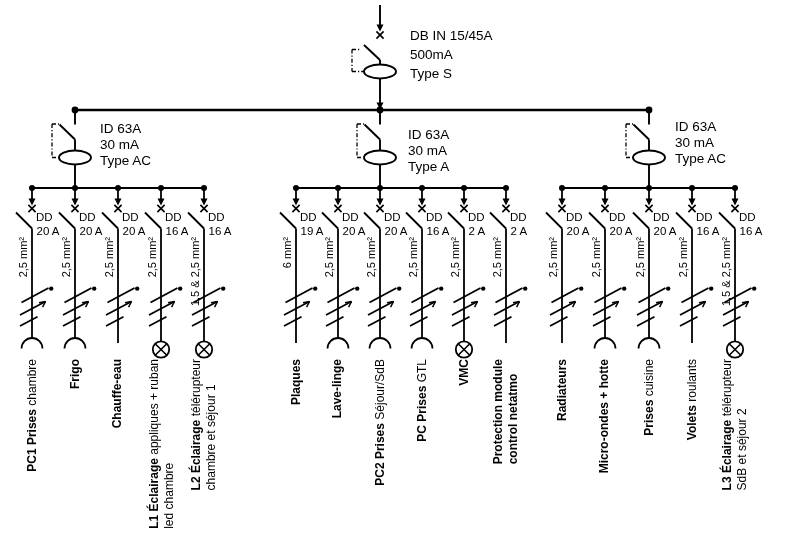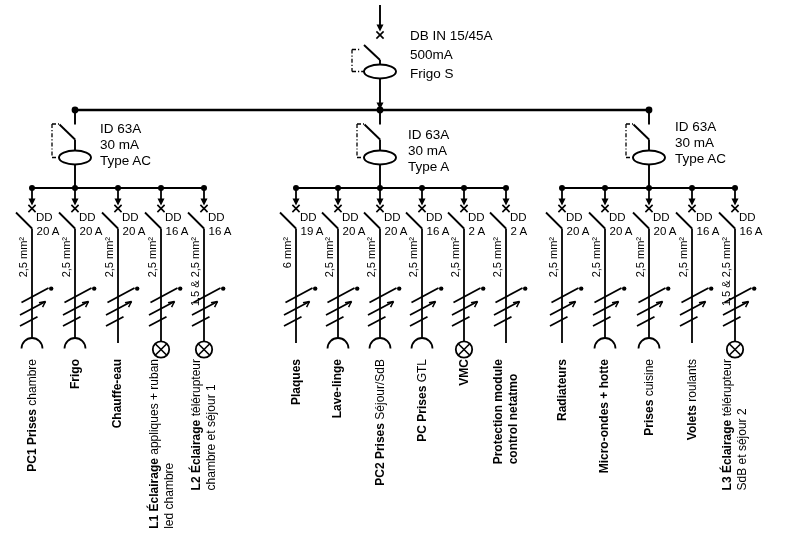--- a/index.html
+++ b/index.html
@@ -404,21 +404,21 @@
             <line x1="729.2" y1="355.3" x2="740.8" y2="343.7" stroke="#000000" stroke-width="1.6"></line>
           </g>
         </g>
       </g>
     </svg>
   <div id="texts">
 
     <div class="txt dev" style="left:410px;top:26px">
       <div>DB IN 15/45A</div>
       <div>500mA</div>
-      <div>Frigo S</div>
+      <div>Type S</div>
     </div>
 
     <div class="txt rcd" style="left:100px;top:121px">
       <div>ID 63A</div>
       <div>30 mA</div>
       <div>Type AC</div>
     </div>
 
     <div class="txt rcd" style="left:408px;top:127px">
       <div>ID 63A</div>

